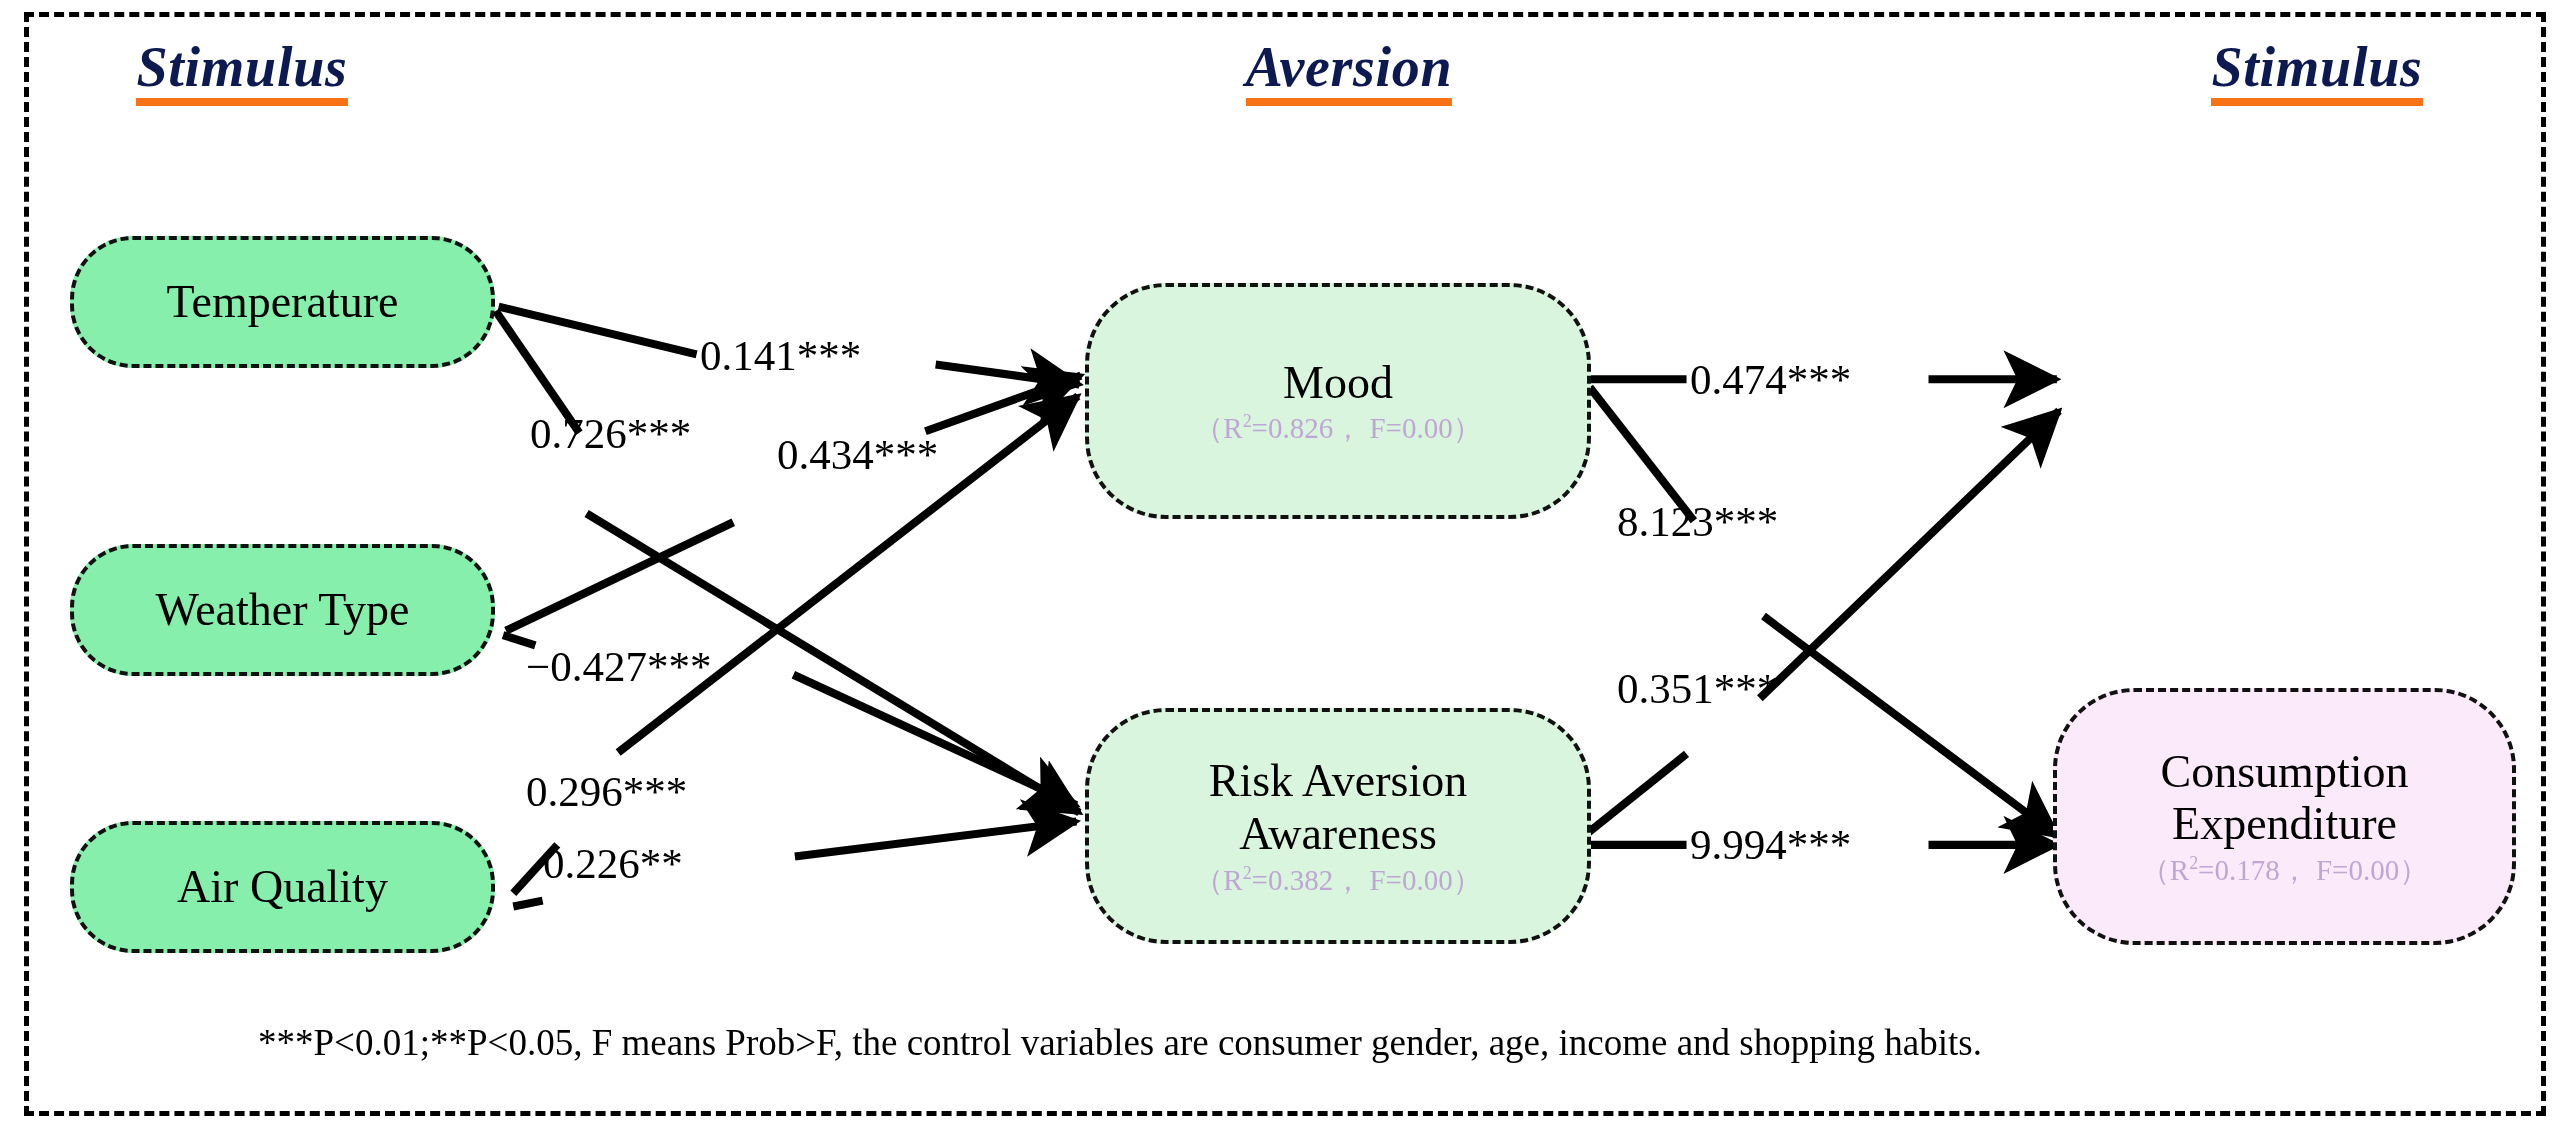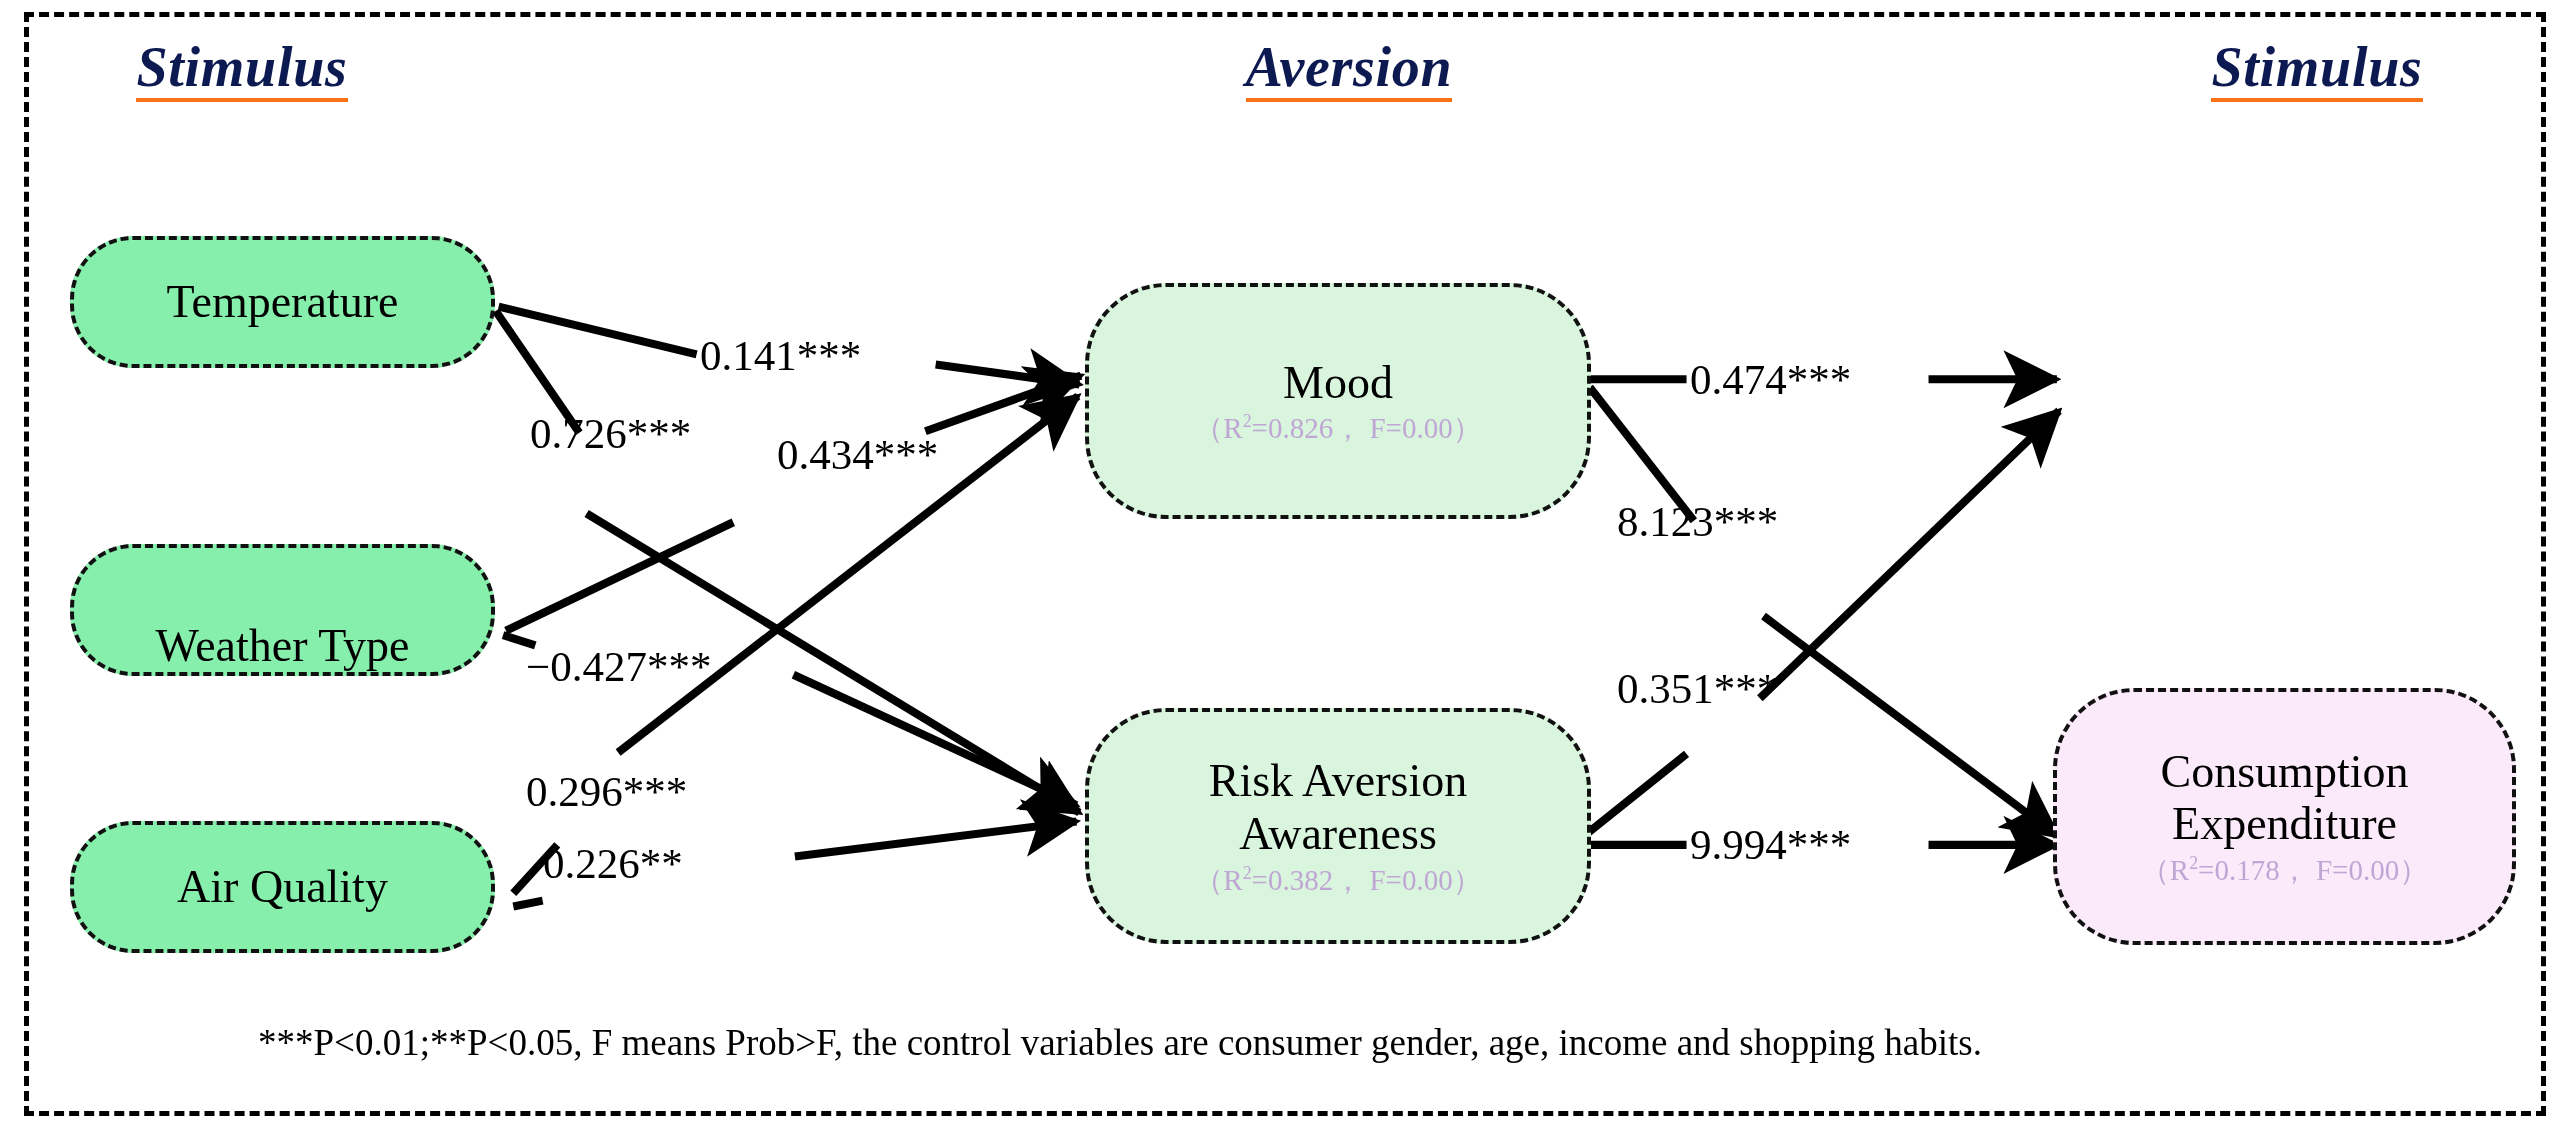--- a/index.html
+++ b/index.html
@@ -40,21 +40,21 @@
     color: #0d1a52;
     font-weight: bold;
     font-style: italic;
     font-size: 56px;
     font-family: "Liberation Serif", "DejaVu Serif", serif;
     white-space: nowrap;
     letter-spacing: 0.7px;
   }
   .col-header .hdr-text {
     display: inline-block;
-    border-bottom: 4px solid #f97316;
+    border-bottom: 8px solid #f97316;
     padding-bottom: 1.5px;
     line-height: 1.05;
   }
 
   
   .node {
     position: absolute;
     box-sizing: border-box;
     border: 4.4px dashed #111111;
     display: flex;
@@ -184,21 +184,21 @@
   </div>
 
   <div class="col-header" style="left:2075px; top:35px; width:484px;">
     <span class="hdr-text">Stimulus</span>
   </div>
 
   <div class="node stimulus" style="left:70px; top:236px; width:425px; height:132px;">
     <div class="title">Temperature</div>
   </div>
 
-  <div class="node stimulus" style="left:70px; top:544px; width:425px; height:132px;justify-content:flex-end;">
+  <div class="node stimulus" style="left:70px; top:544px; width:425px; height:132px;">
     <div class="title">Weather Type</div>
   </div>
 
   <div class="node stimulus" style="left:70px; top:821px; width:425px; height:132px;">
     <div class="title">Air Quality</div>
   </div>
 
   <div class="node organism" style="left:1085px; top:263px; width:506px; height:236px;">
     <div class="title">Mood</div>
     <div class="stat">

